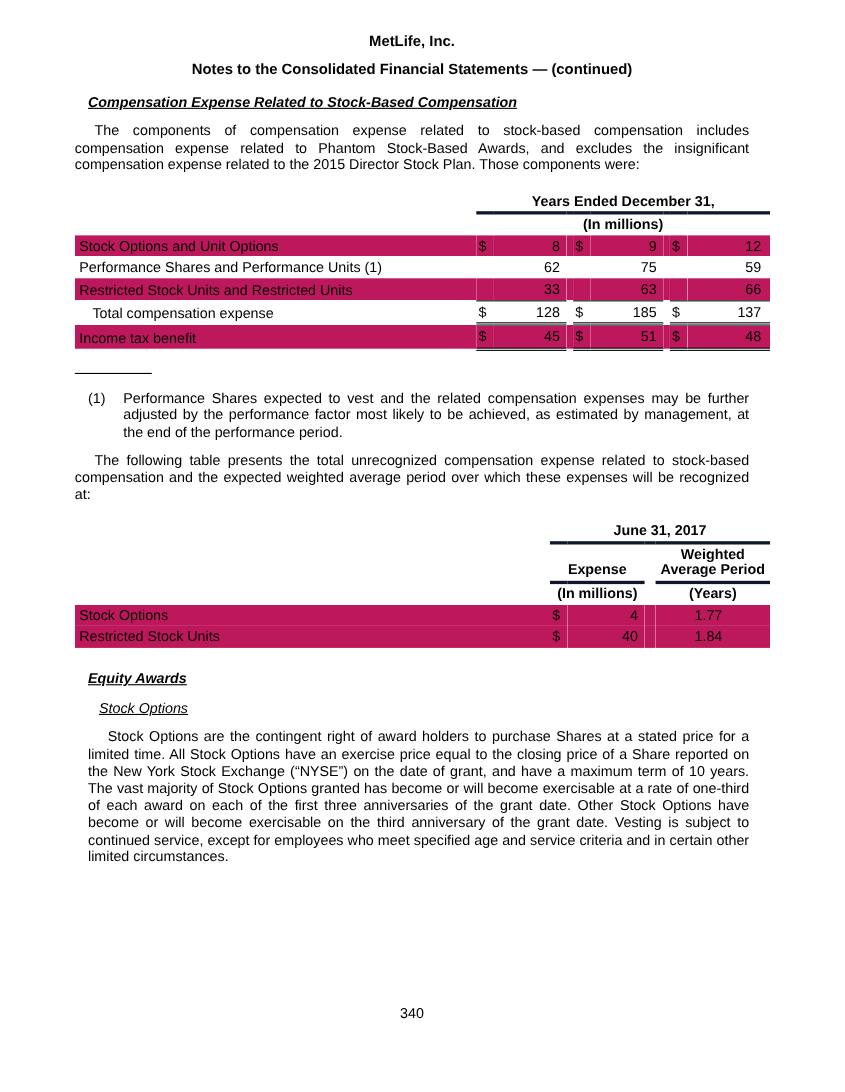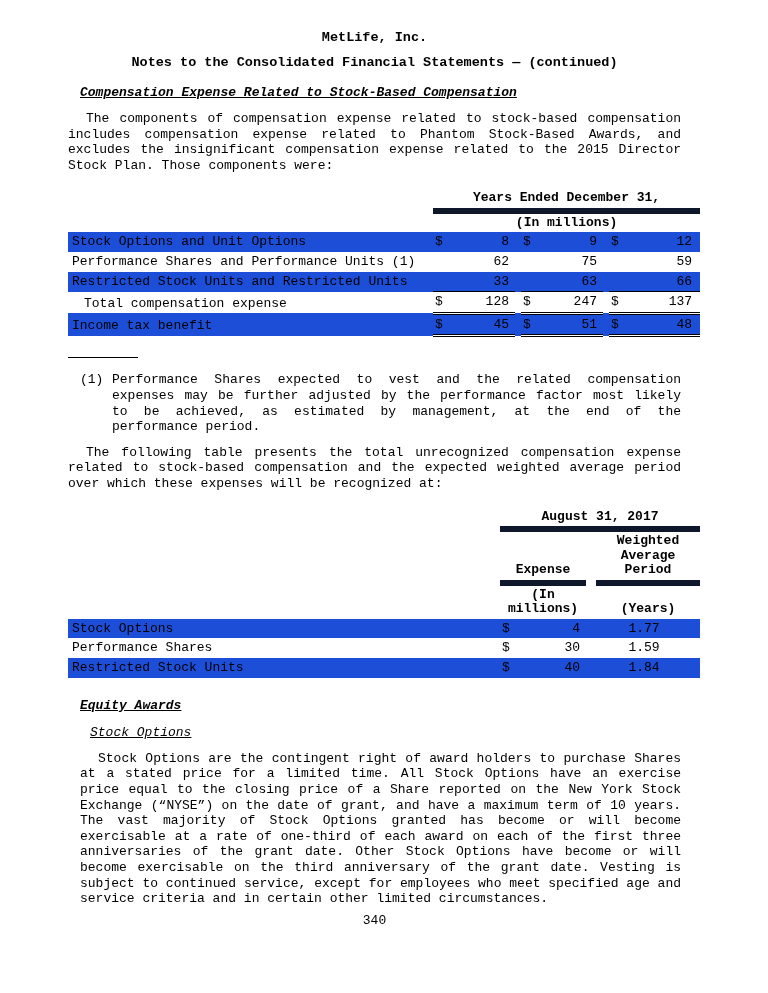--- a/index.html
+++ b/index.html
@@ -1,43 +1,43 @@
 <!DOCTYPE html>
 <html><head>
 <meta charset="utf-8">
 <style>
   * { box-sizing: border-box; }
   html, body { margin: 0; padding: 0; background: #ffffff; }
   .page {
     width: 749px; height: 993px; position: relative;
     background: #fff; color: #000;
-    font-family: Liberation Mono, monospace;
+    font-family: Liberation Sans, sans-serif;
     font-size: 13px; line-height: 1.2;
     padding: 30px 68px 0 68px;
     overflow: hidden;
   }
   .center { text-align: center; }
   .hdr-line { font-weight: bold; font-size: 13.5px; margin-bottom: 9px; }
   .section-line { font-weight: bold; margin-bottom: 18px; }
   .subhead1 { font-weight: bold; font-style: italic; text-decoration: underline; margin: 14px 0 10px 12px; }
   .subhead2 { font-style: italic; text-decoration: underline; margin: 12px 0 10px 22px; }
   p.body { text-align: justify; text-indent: 18px; margin: 8px 0; }
   p.body.ind { margin-left: 12px; }
 
   table { border-collapse: collapse; table-layout: fixed; width: 632px; margin: 16px 0 0 0; }
   td { padding: 2px 0; font-size: 13px; vertical-align: bottom; overflow: hidden; }
-  tr.shaded td { background: #1d4ed8; }
+  tr.shaded td { background: #be185d; }
   .lbl { padding-left: 4px; }
   .lbl-indent { padding-left: 16px; }
   .d { text-align: left; padding-left: 2px; }
   .v { text-align: right; padding-right: 6px; }
   .v.last { padding-right: 8px; }
   .p-col { text-align: center; padding-right: 8px; margin-top: 21px; }
   .span-hd, .col-hd, .units { font-weight: bold; text-align: center; line-height: 1.12; }
-  .rule-b { border-bottom: 6px solid #0f172a; }
+  .rule-b { border-bottom: 3px solid #0f172a; }
   .topline { border-top: 1px solid #000; }
   .dblline { border-bottom: 3px double #000; }
   .hdr-pad { padding-bottom: 2px; padding-top: 2px; }
 
   .fn-sep { width: 70px; border-top: 1px solid #000; margin: 20px 0 14px 0; }
   .footnote { display: flex; margin: 0 0 10px 12px; }
   .fn-marker { width: 32px; flex: 0 0 32px; }
   .fn-text { flex: 1; text-align: justify; }
 
   .page-num { position: absolute; left: 0; right: 0; bottom: 64px; text-align: center; }
@@ -106,21 +106,21 @@
       <td></td>
       <td class="d"></td>
       <td class="v last">66</td>
     </tr>
     <tr>
       <td class="lbl lbl-indent">Total compensation expense</td>
       <td class="d topline dblline">$</td>
       <td class="v topline dblline">128</td>
       <td></td>
       <td class="d topline dblline">$</td>
-      <td class="v topline dblline">247</td>
+      <td class="v topline dblline">185</td>
       <td></td>
       <td class="d topline dblline">$</td>
       <td class="v last topline dblline">137</td>
     </tr>
     <tr class="shaded">
       <td class="lbl">Income tax benefit</td>
       <td class="d dblline">$</td>
       <td class="v dblline">45</td>
       <td></td>
       <td class="d dblline">$</td>
@@ -145,48 +145,41 @@
     <colgroup>
       <col style="width:432px">
         <col style="width:16px">
         <col style="width:70px">
         <col style="width:10px">
         <col style="width:104px">
     </colgroup>
     <tbody>
         <tr>
       <td></td>
-      <td colspan="4" class="span-hd rule-b hdr-pad">August 31, 2017</td>
+      <td colspan="4" class="span-hd rule-b hdr-pad">June 31, 2017</td>
     </tr>
     <tr>
       <td></td>
       <td colspan="2" class="col-hd rule-b hdr-pad">Expense</td>
       <td></td>
       <td class="col-hd rule-b hdr-pad">Weighted Average Period</td>
     </tr>
     <tr>
       <td></td>
       <td colspan="2" class="units hdr-pad">(In millions)</td>
       <td></td>
       <td class="units hdr-pad">(Years)</td>
     </tr>
     <tr class="shaded">
       <td class="lbl">Stock Options</td>
       <td class="d">$</td>
       <td class="v">4</td>
       <td></td>
       <td class="p-col">1.77</td>
     </tr>
-    <tr>
-      <td class="lbl">Performance Shares</td>
-      <td class="d">$</td>
-      <td class="v">30</td>
-      <td></td>
-      <td class="p-col">1.59</td>
-    </tr>
     <tr class="shaded">
       <td class="lbl">Restricted Stock Units</td>
       <td class="d">$</td>
       <td class="v">40</td>
       <td></td>
       <td class="p-col">1.84</td>
     </tr>
   </tbody>
     </table>
 

